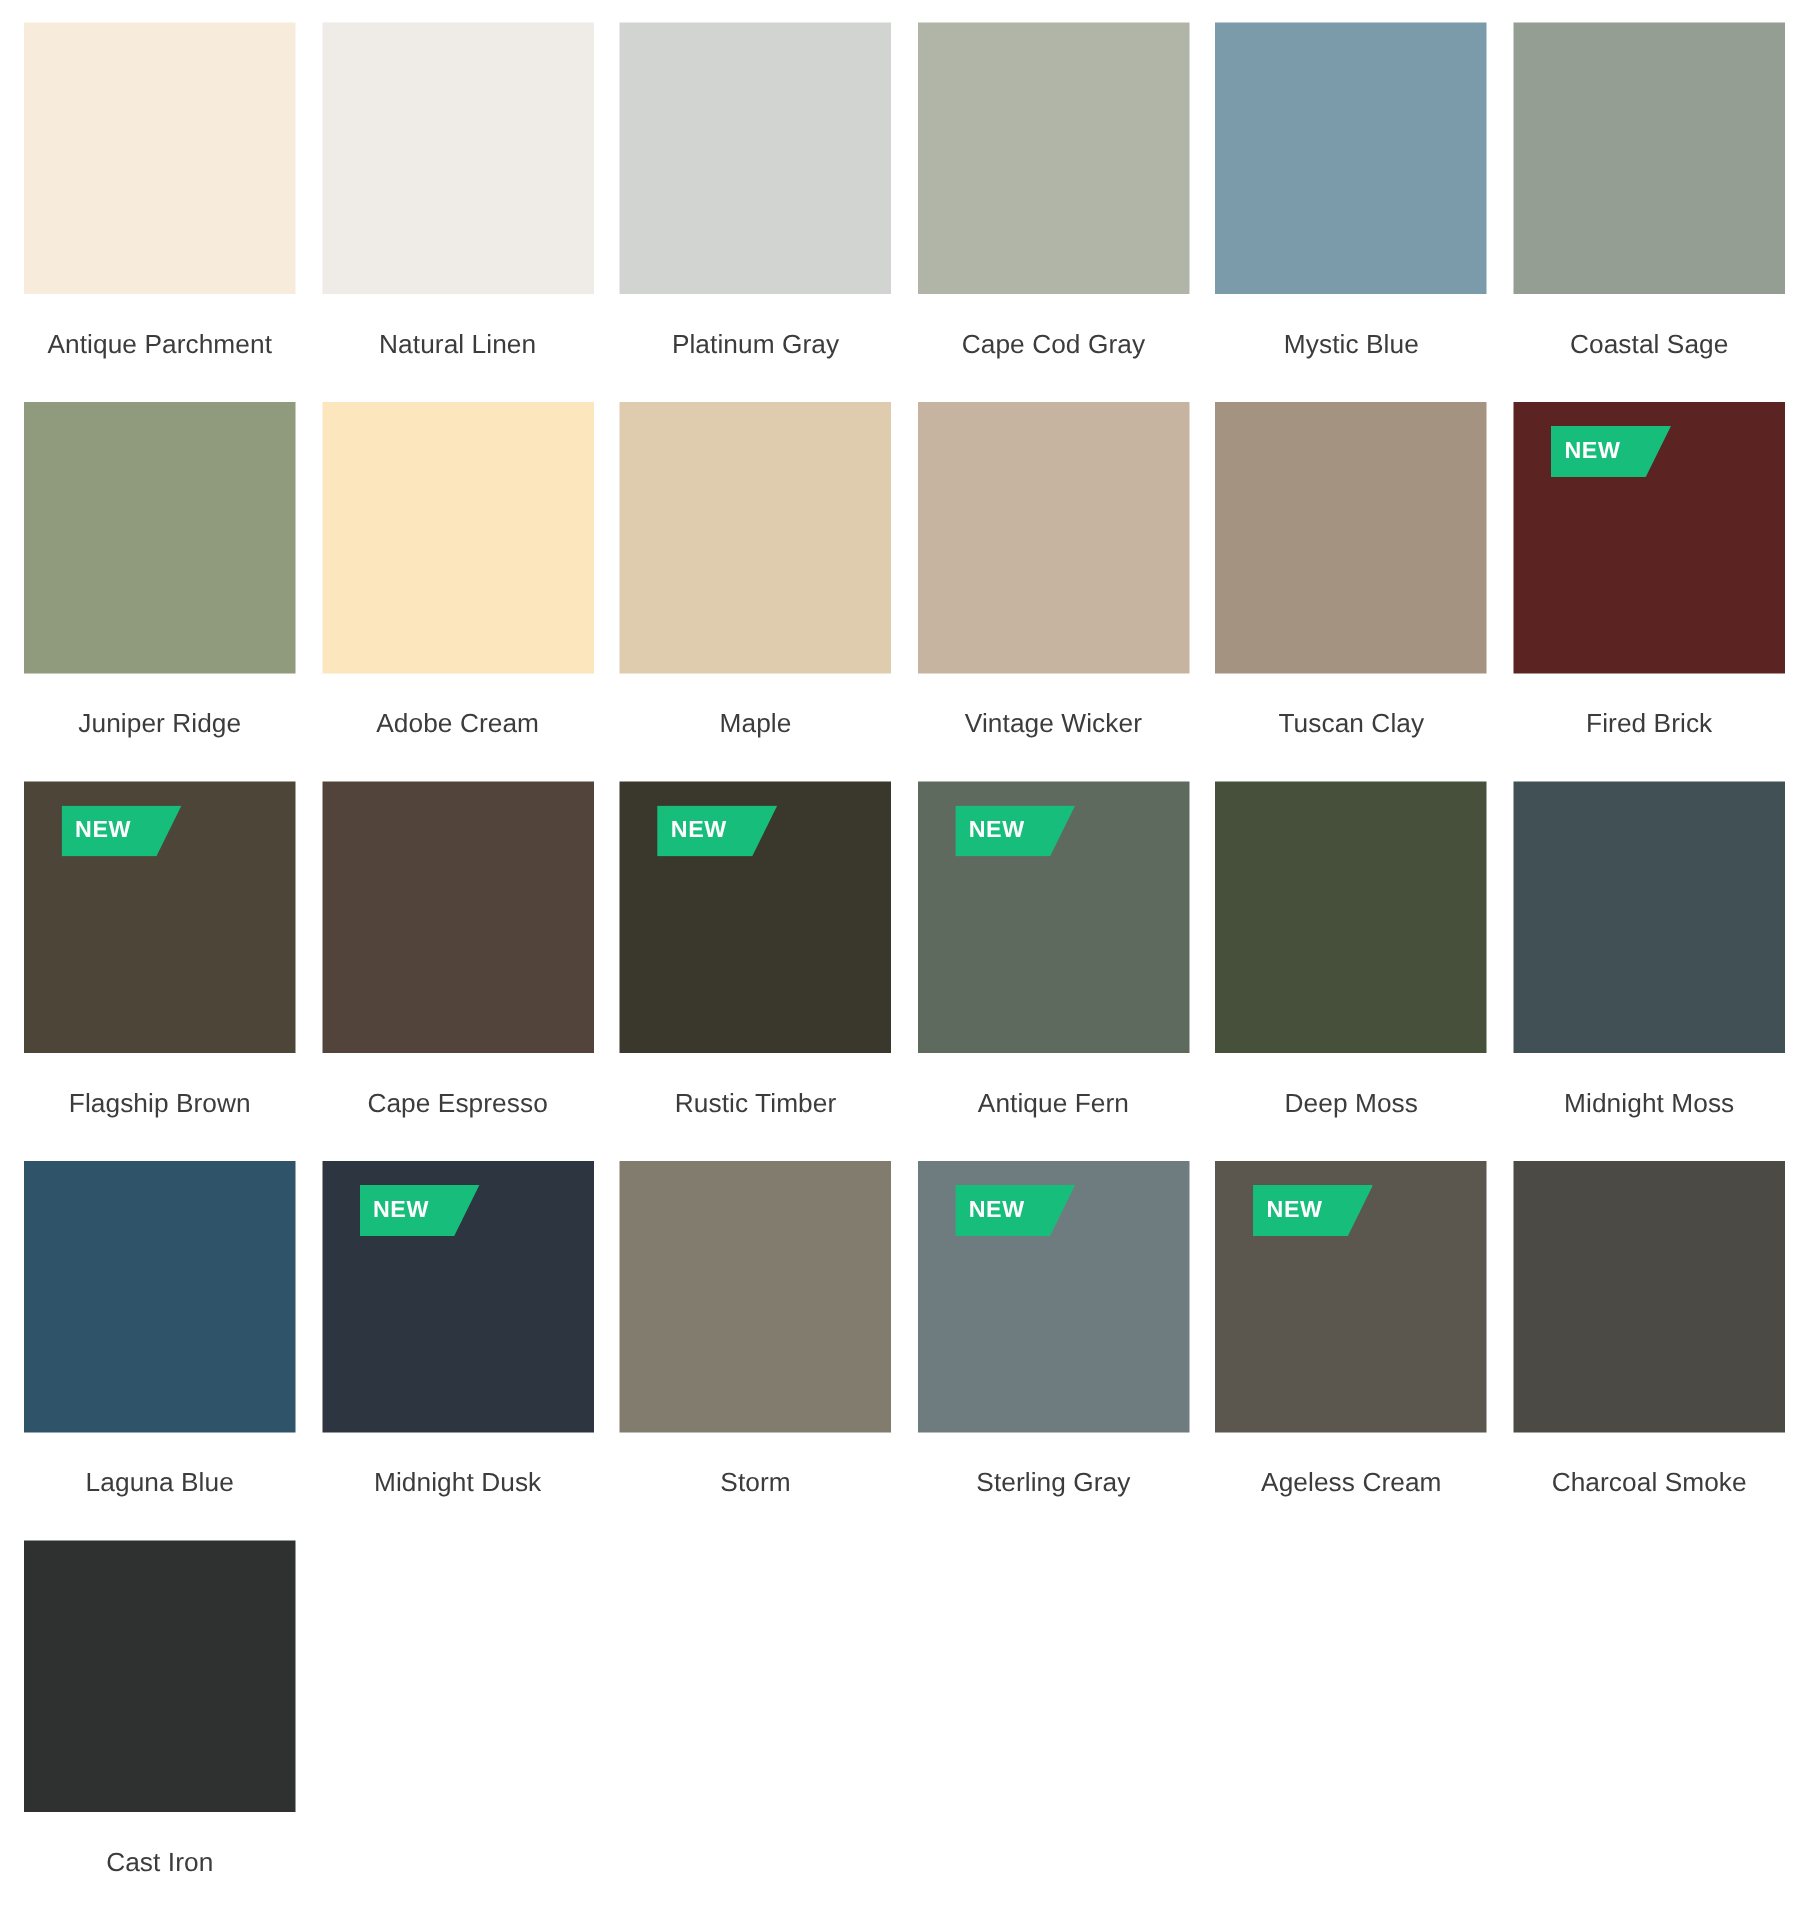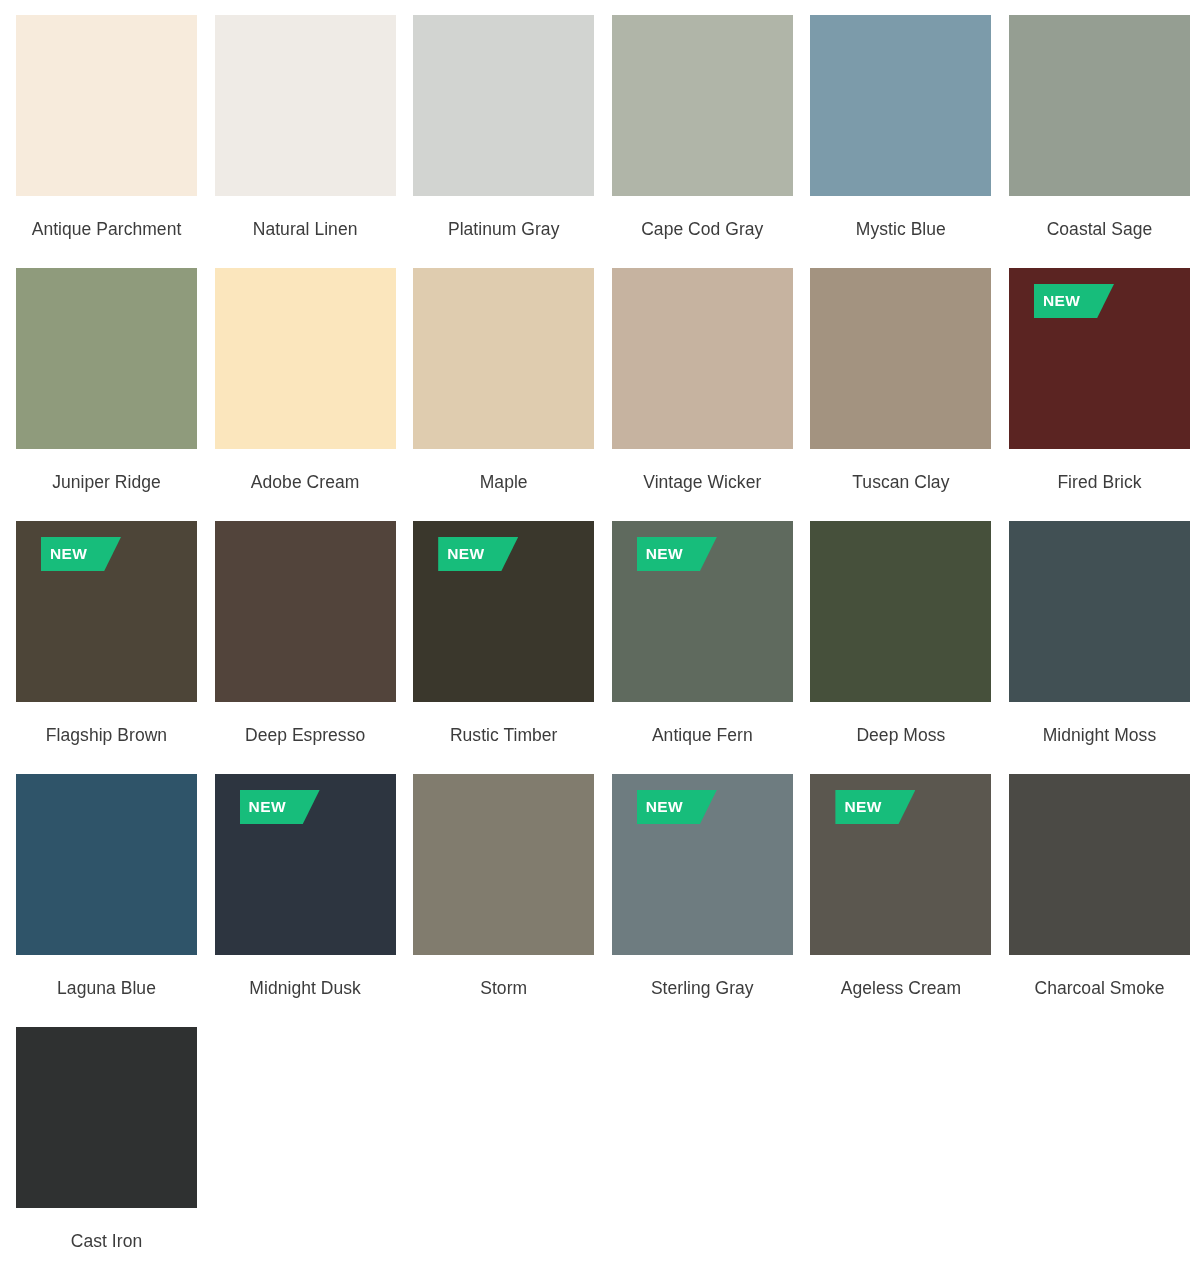--- a/index.html
+++ b/index.html
@@ -167,21 +167,21 @@
       <div class="swatch-chip-wrap">
         <div class="swatch-chip" title="Flagship Brown" style="background: rgb(77, 69, 56);"></div>
         <div class="new-badge" style="background: rgb(23, 189, 123); color: rgb(255, 255, 255);">NEW</div>
       </div>
       <div class="swatch-label">Flagship Brown</div>
     </div>
     <div class="swatch-cell">
       <div class="swatch-chip-wrap">
         <div class="swatch-chip" title="Deep Espresso" style="background: rgb(82, 68, 59);"></div>
       </div>
-      <div class="swatch-label">Deep Espresso</div>
+      <div class="swatch-label">Cape Espresso</div>
     </div>
     <div class="swatch-cell">
       <div class="swatch-chip-wrap">
         <div class="swatch-chip" title="Rustic Timber" style="background: rgb(58, 55, 44);"></div>
         <div class="new-badge" style="background: rgb(23, 189, 123); color: rgb(255, 255, 255);">NEW</div>
       </div>
       <div class="swatch-label">Rustic Timber</div>
     </div>
     <div class="swatch-cell">
       <div class="swatch-chip-wrap">

